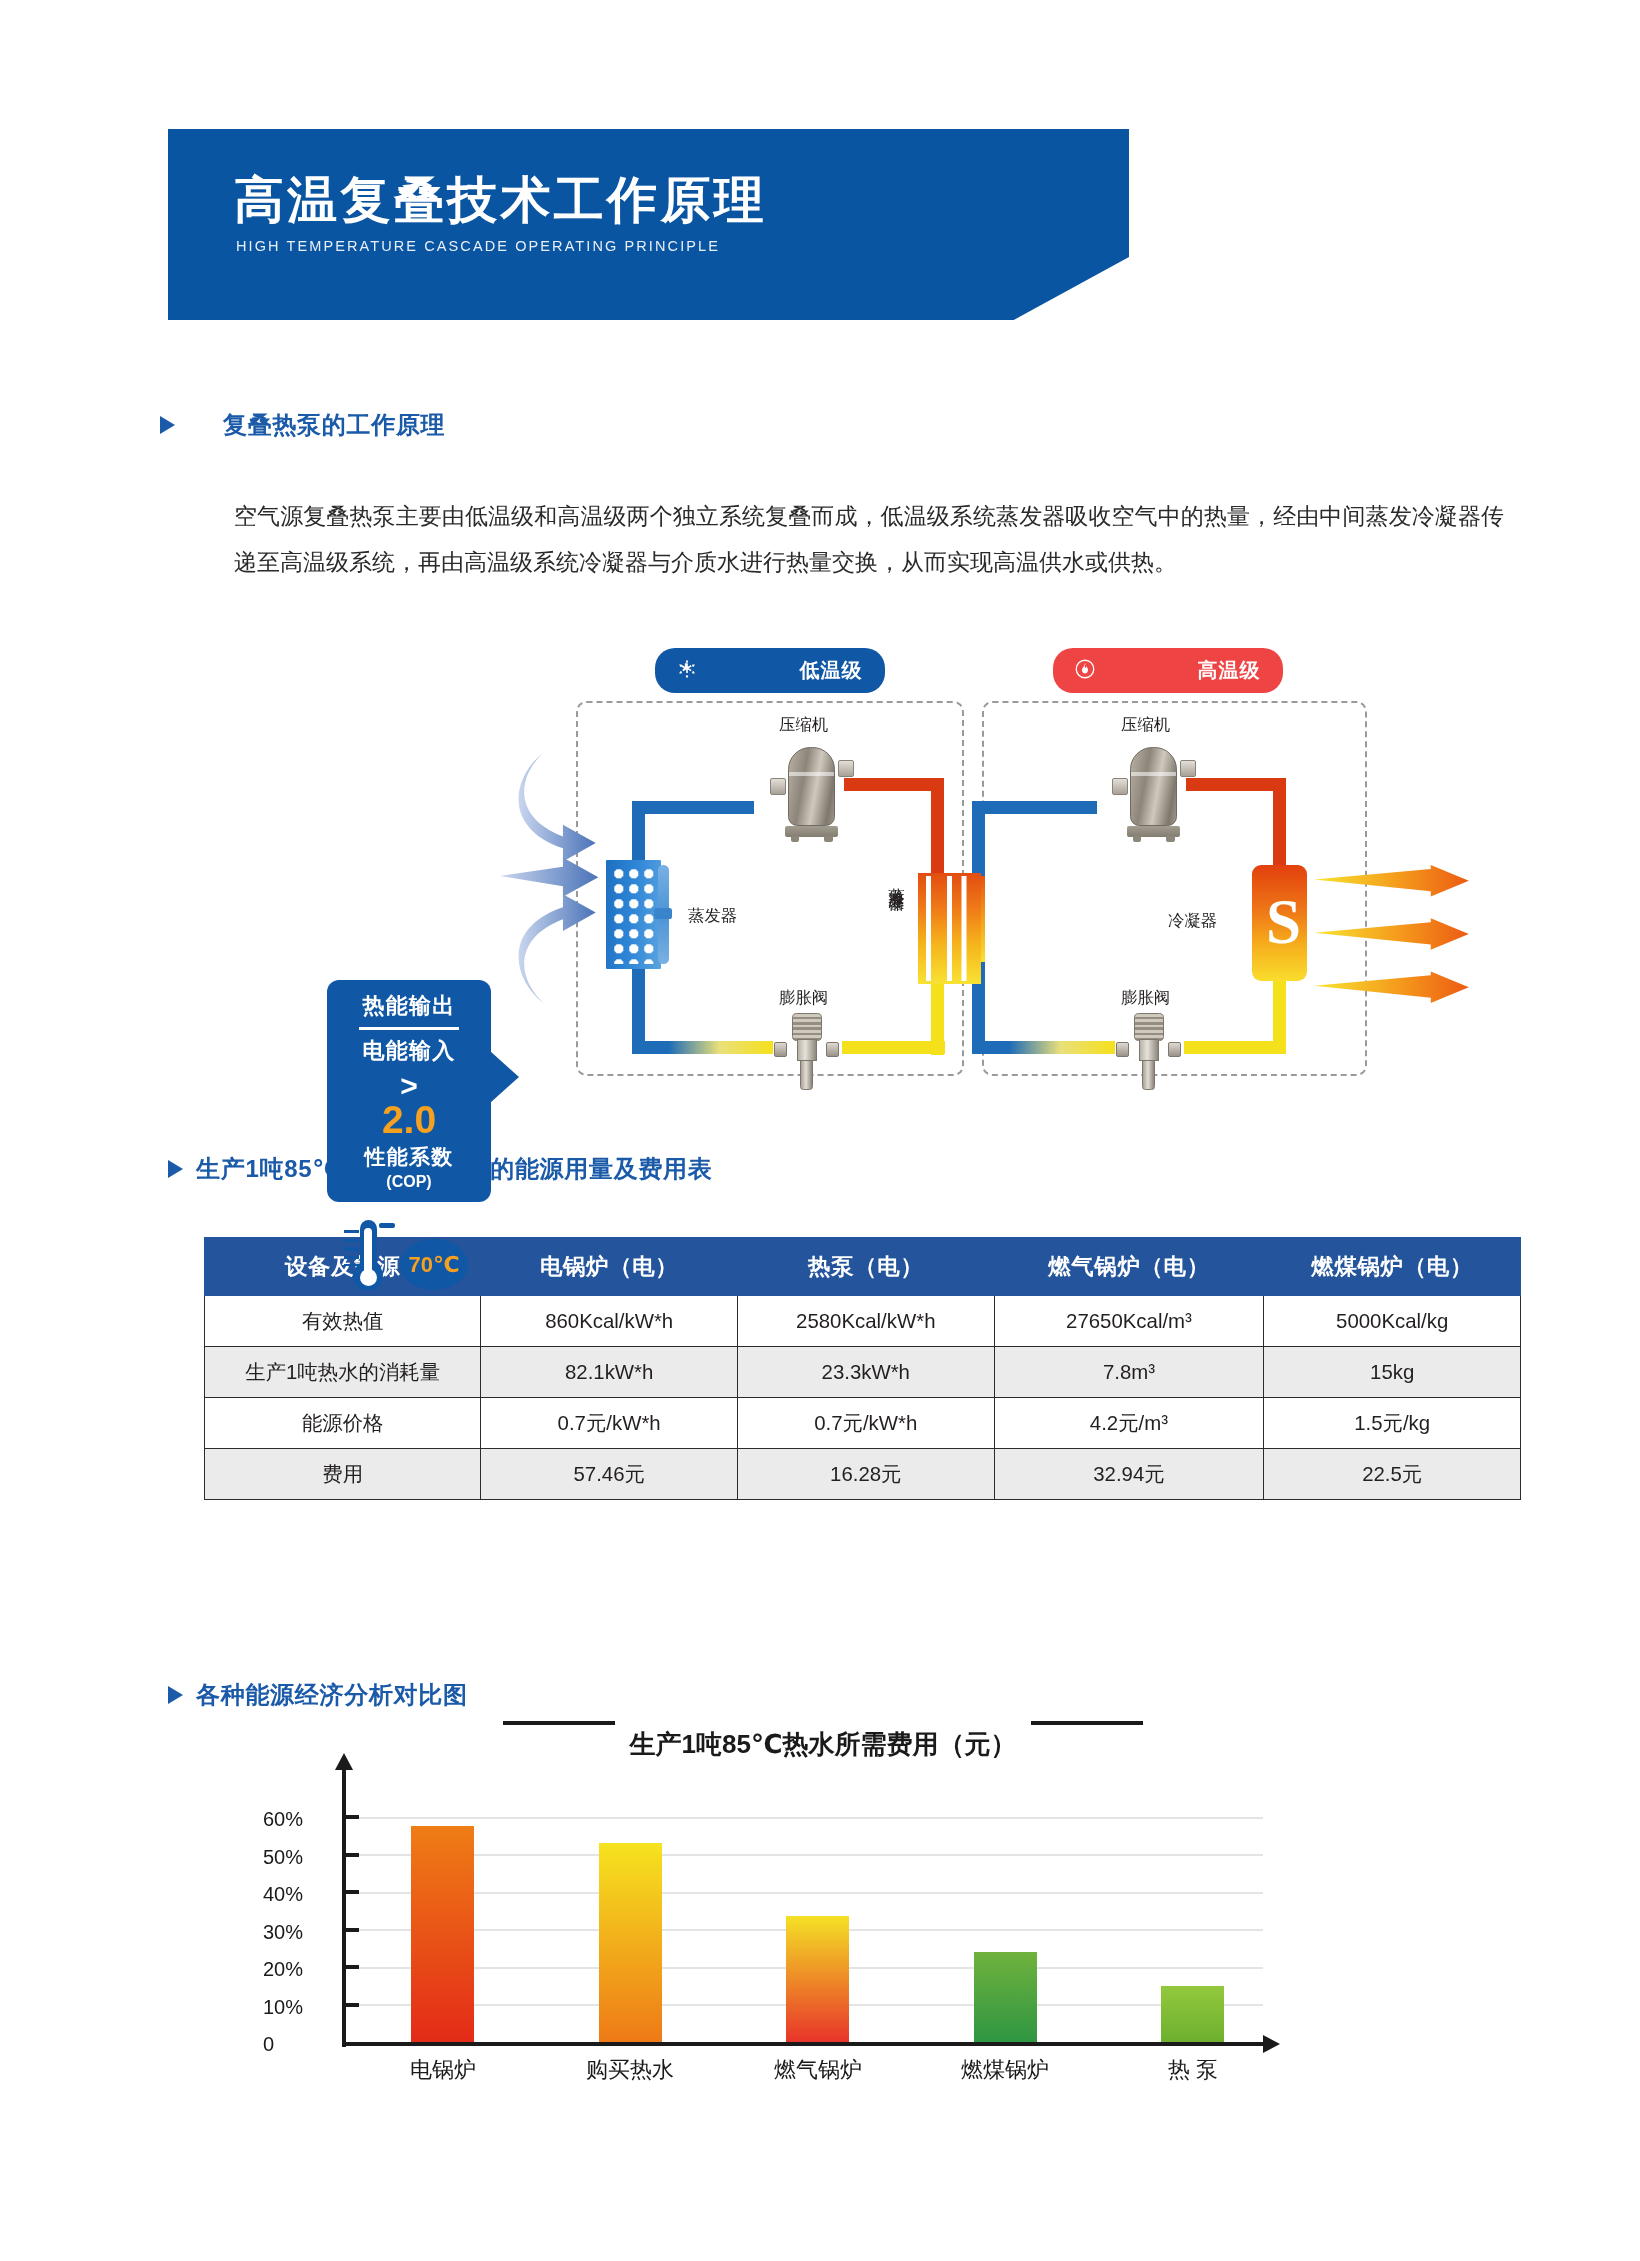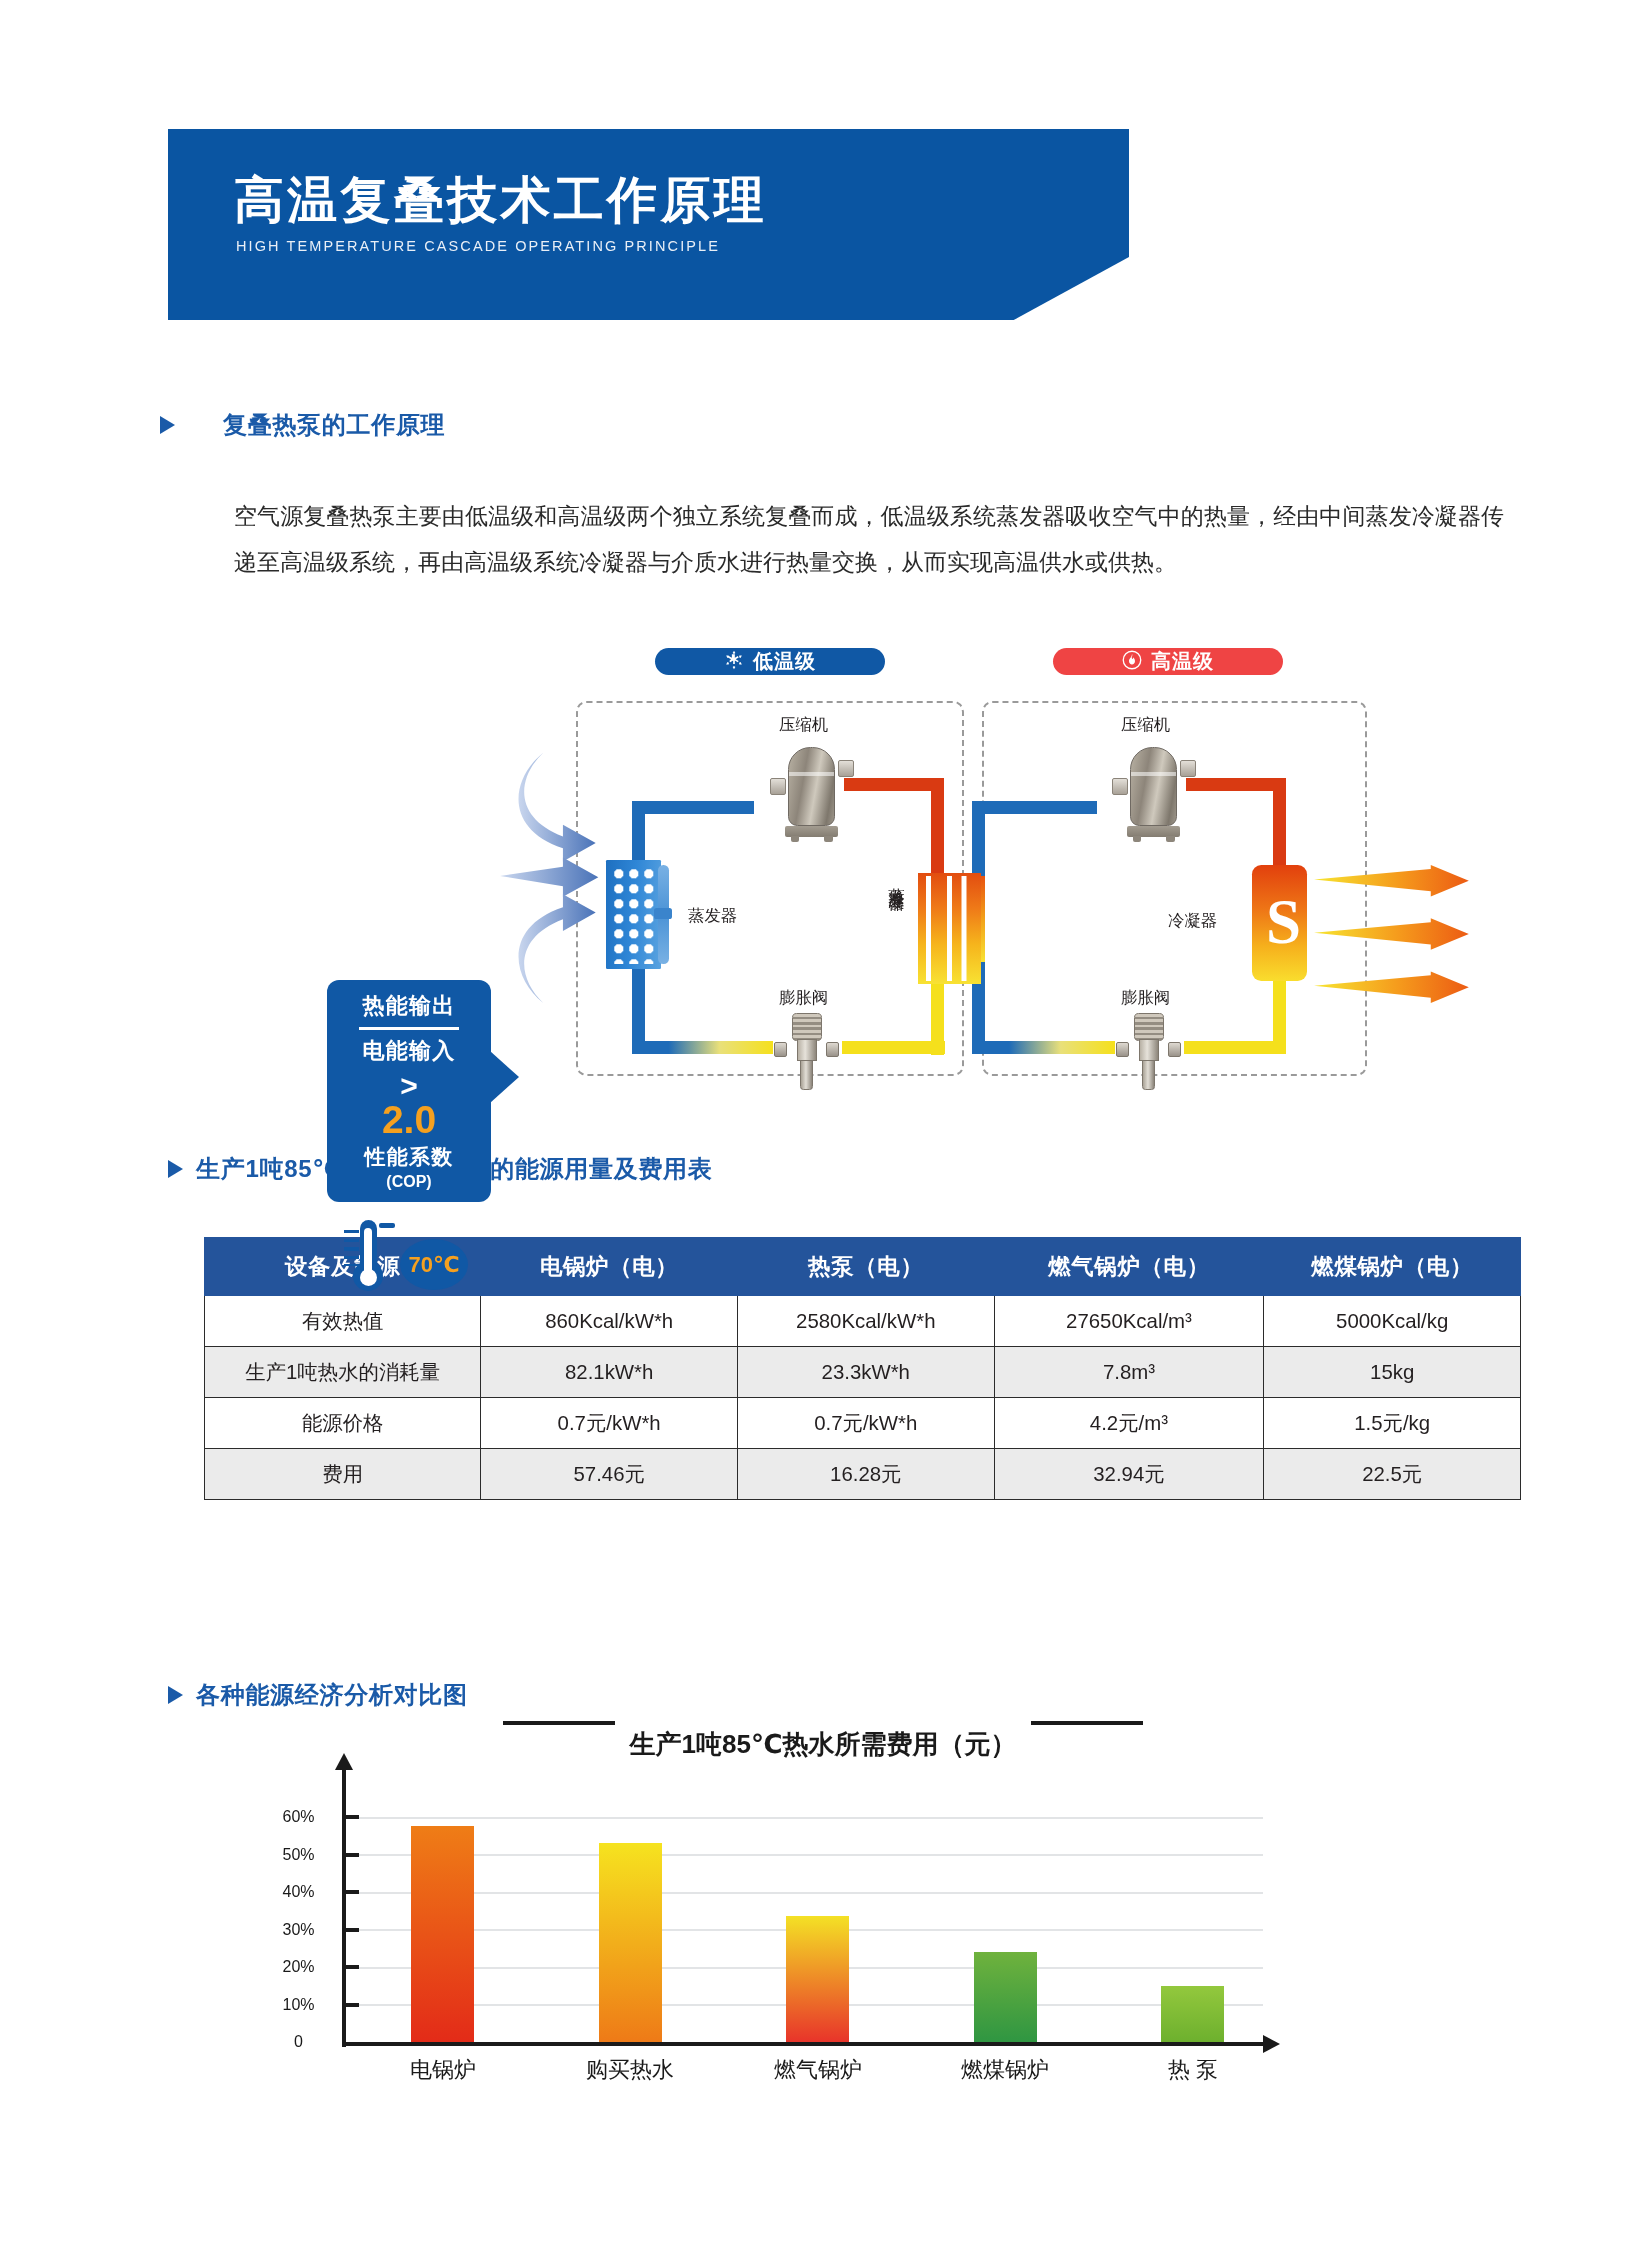--- a/index.html
+++ b/index.html
@@ -75,25 +75,25 @@
     color: #2a2a2a;
     text-align: justify;
     text-indent: 0;
   }
 
   
   .diagram { position: absolute; left: 168px; top: 648px; width: 1316px; height: 447px; }
 
   .stage-pill {
     position: absolute;
-    height: 27px;
+    height: 45px;
     border-radius: 20px;
     display: flex;
     align-items: center;
-    justify-content: center;
+    justify-content: space-between;
     gap: 9.2px;
     color: #fff;
     font-size: 20px;
     font-weight: 700;
     letter-spacing: 1px;
     padding: 0 22.4px;
     z-index: 6;
   }
   .pill-low  { left: 487px; top: 0px;  width: 230px; background: #1058a5; }
   .pill-high { left: 885px; top: 0px; width: 230px; background: #ef4444; }
@@ -302,22 +302,22 @@
     border-bottom:17px solid #1a1a1a;
   }
   .xaxis { position:absolute; left:105px; top:259px; width:924px; height:4px; background:#1a1a1a; }
   .xaxis-cap {
     position:absolute; left:1026px; top:252px; width:0;height:0;
     border-top:9.2px solid transparent; border-bottom:9.2px solid transparent;
     border-left:17px solid #1a1a1a;
   }
   .gridline { position:absolute; left:112px; width:914px; height:2px; background:#e2e4e6; }
   .ytick { position:absolute; left:105px; width:17px; height:4px; background:#1a1a1a; }
-  .ylab { position:absolute; right:auto; left:26px; width:71px; text-align:center;
-          font-size:16px; color:#1a1a1a; transform:translateY(-9.2px); }
+  .ylab { position:absolute; right:auto; left:26px; width:71px; text-align:left;
+          font-size:20px; color:#1a1a1a; transform:translateY(-9.2px); }
   .bar { position:absolute; bottom:4px; width:63px; }
   .xlab { position:absolute; top:272px; font-size:22px; color:#1a1a1a; white-space:nowrap; transform:translateX(-50%); }
 </style>
 </head>
 <body>
 
 <div class="page">
 
   <div class="banner">
     <div class="banner-title">高温复叠技术工作原理</div>

